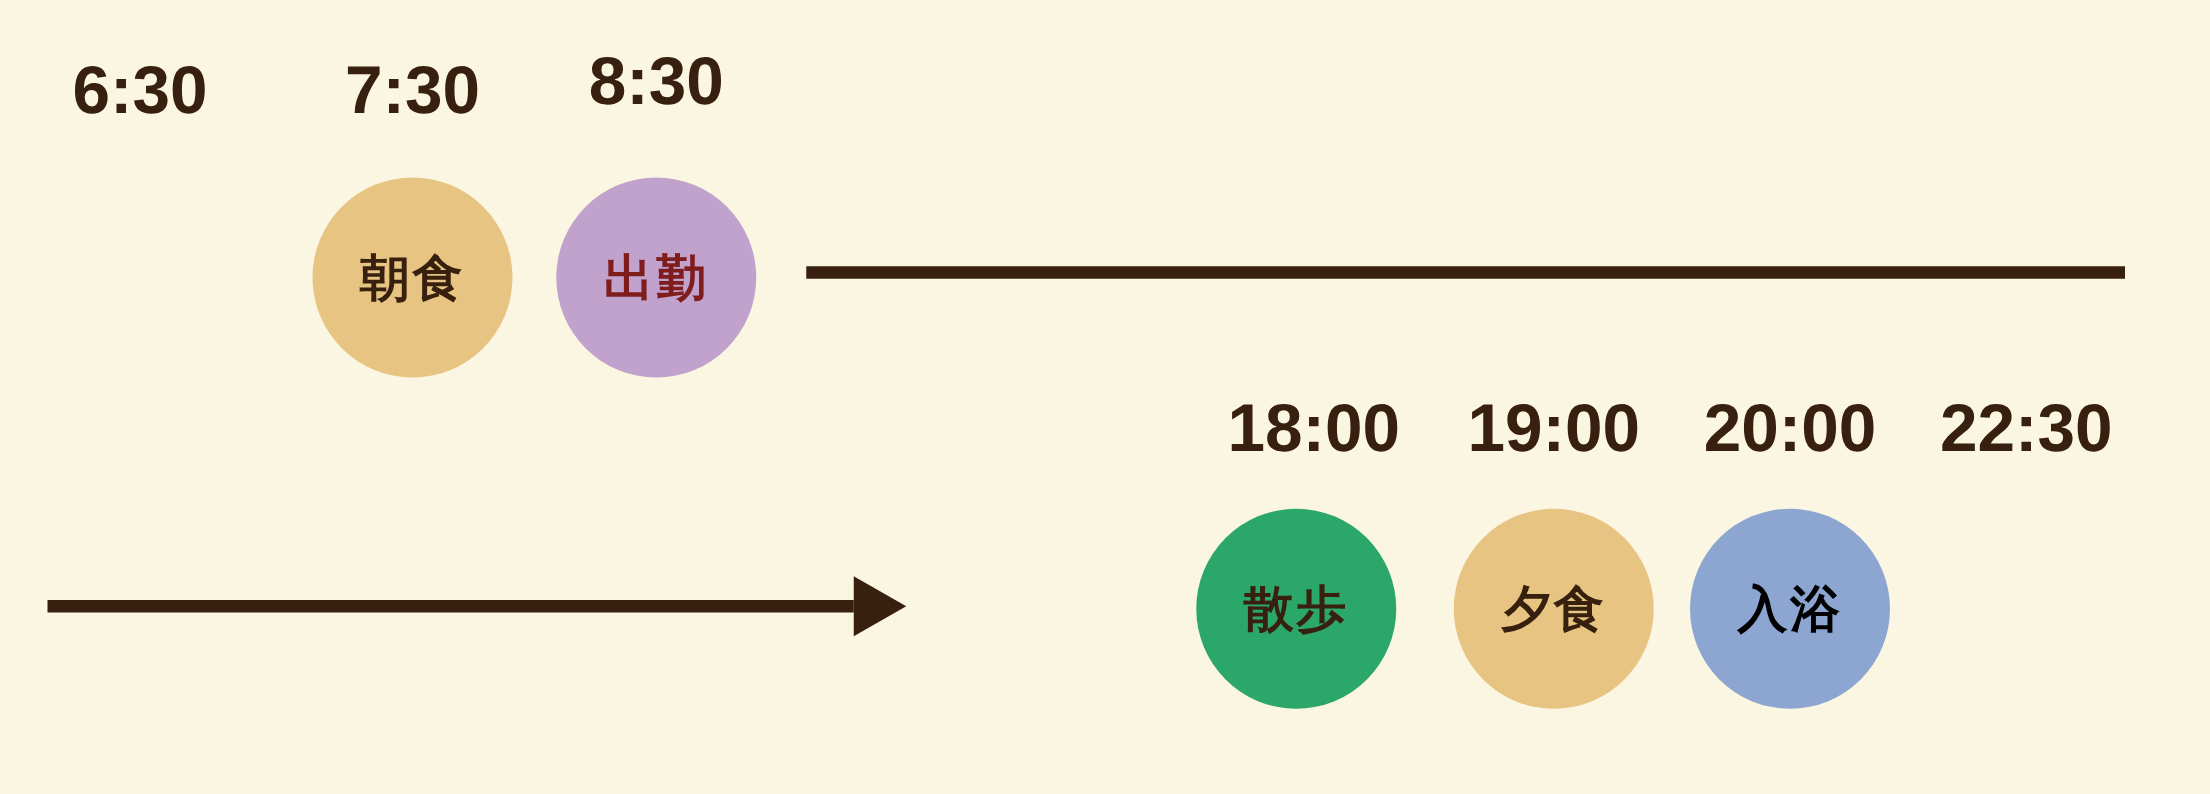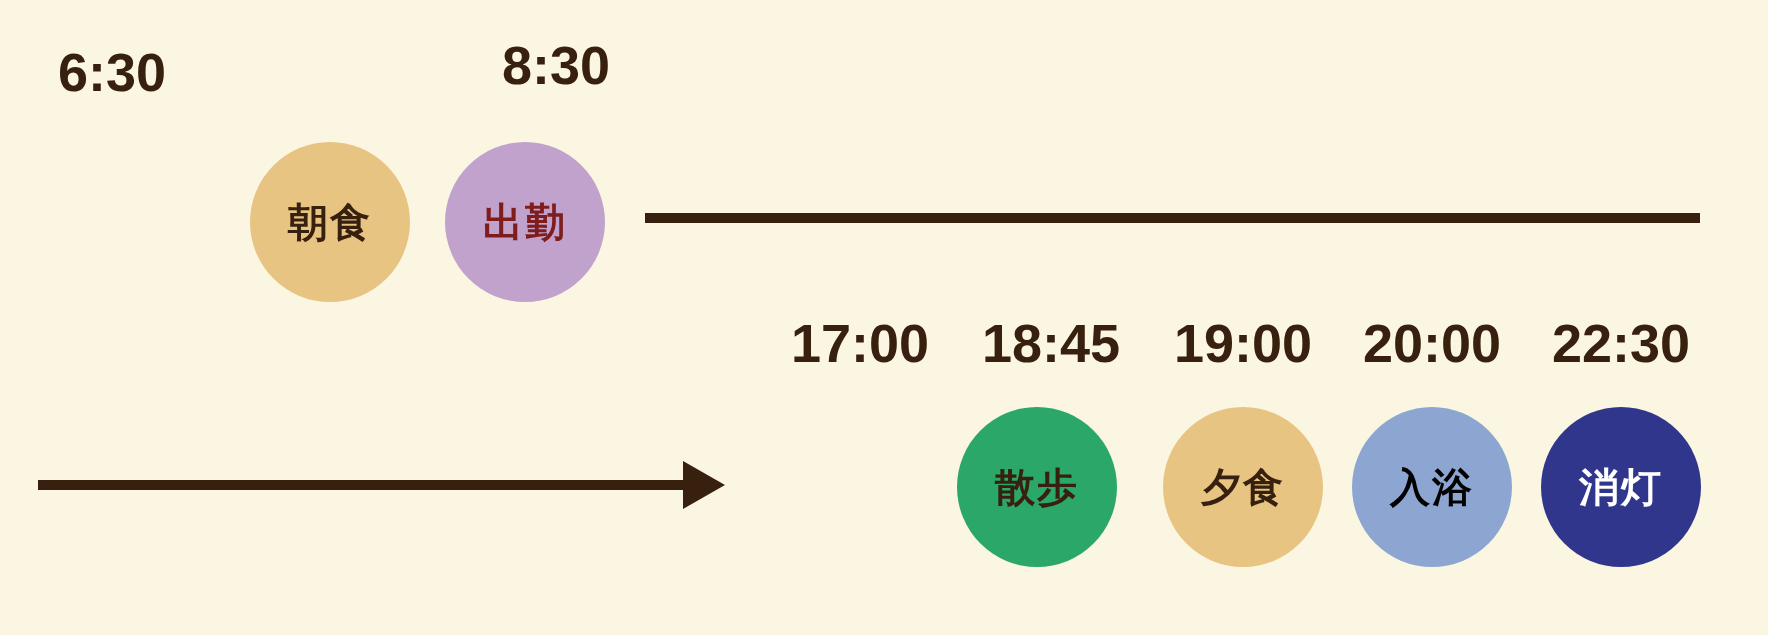--- a/index.html
+++ b/index.html
@@ -48,37 +48,34 @@
   }
 </style>
 </head>
 <body>
 
 <div class="canvas">
   <div class="hline" id="morning-line" style="left: 645px; width: 1055px; top: 213px; background: rgb(56, 32, 15);"></div>
   <div class="hline" id="arrow-shaft" style="left: 38px; width: 645px; top: 480px; background: rgb(56, 32, 15);"></div>
   <div class="arrow-head" id="arrow-head" style="left: 683px; top: 461px; border-top-width: 24px; border-bottom-width: 24px; border-left: 42px solid rgb(56, 32, 15);"></div>
 <div class="time-label" style="left: 112px; top: 72px;">6:30</div>
-    <div class="time-label" style="left: 525px; top: 65px; margin-left: 31px;">8:30</div>
+    <div class="time-label" style="left: 330px; top: 72px;">7:30</div>
+    <div class="time-label" style="left: 525px; top: 65px;">8:30</div>
     <div class="event-circle" style="left: 330px; top: 222px; width: 160px; height: 160px; background: rgb(231, 196, 129); color: rgb(56, 32, 15);">
     <span class="event-label">朝食</span>
   </div>
     <div class="event-circle" style="left: 525px; top: 222px; width: 160px; height: 160px; background: rgb(192, 162, 204); color: #7f1d1d;">
     <span class="event-label">出勤</span>
   </div>
-    <div class="time-label" style="left: 860px; top: 343px;">17:00</div>
-    <div class="time-label" style="left: 1051px; top: 343px;">18:45</div>
+    <div class="time-label" style="left: 1051px; top: 343px;">18:00</div>
     <div class="time-label" style="left: 1243px; top: 343px;">19:00</div>
     <div class="time-label" style="left: 1432px; top: 343px;">20:00</div>
     <div class="time-label" style="left: 1621px; top: 343px;">22:30</div>
     <div class="event-circle" style="left: 1037px; top: 487px; width: 160px; height: 160px; background: rgb(43, 167, 106); color: rgb(56, 32, 15);">
     <span class="event-label">散歩</span>
   </div>
     <div class="event-circle" style="left: 1243px; top: 487px; width: 160px; height: 160px; background: rgb(231, 196, 129); color: rgb(56, 32, 15);">
     <span class="event-label">夕食</span>
   </div>
     <div class="event-circle" style="left: 1432px; top: 487px; width: 160px; height: 160px; background: rgb(140, 166, 209); color: #000000;">
     <span class="event-label">入浴</span>
   </div>
-    <div class="event-circle" style="left: 1621px; top: 487px; width: 160px; height: 160px; background: rgb(48, 54, 140); color: rgb(255, 255, 255);">
-    <span class="event-label">消灯</span>
-  </div>
   </div>
 
 </body></html>

